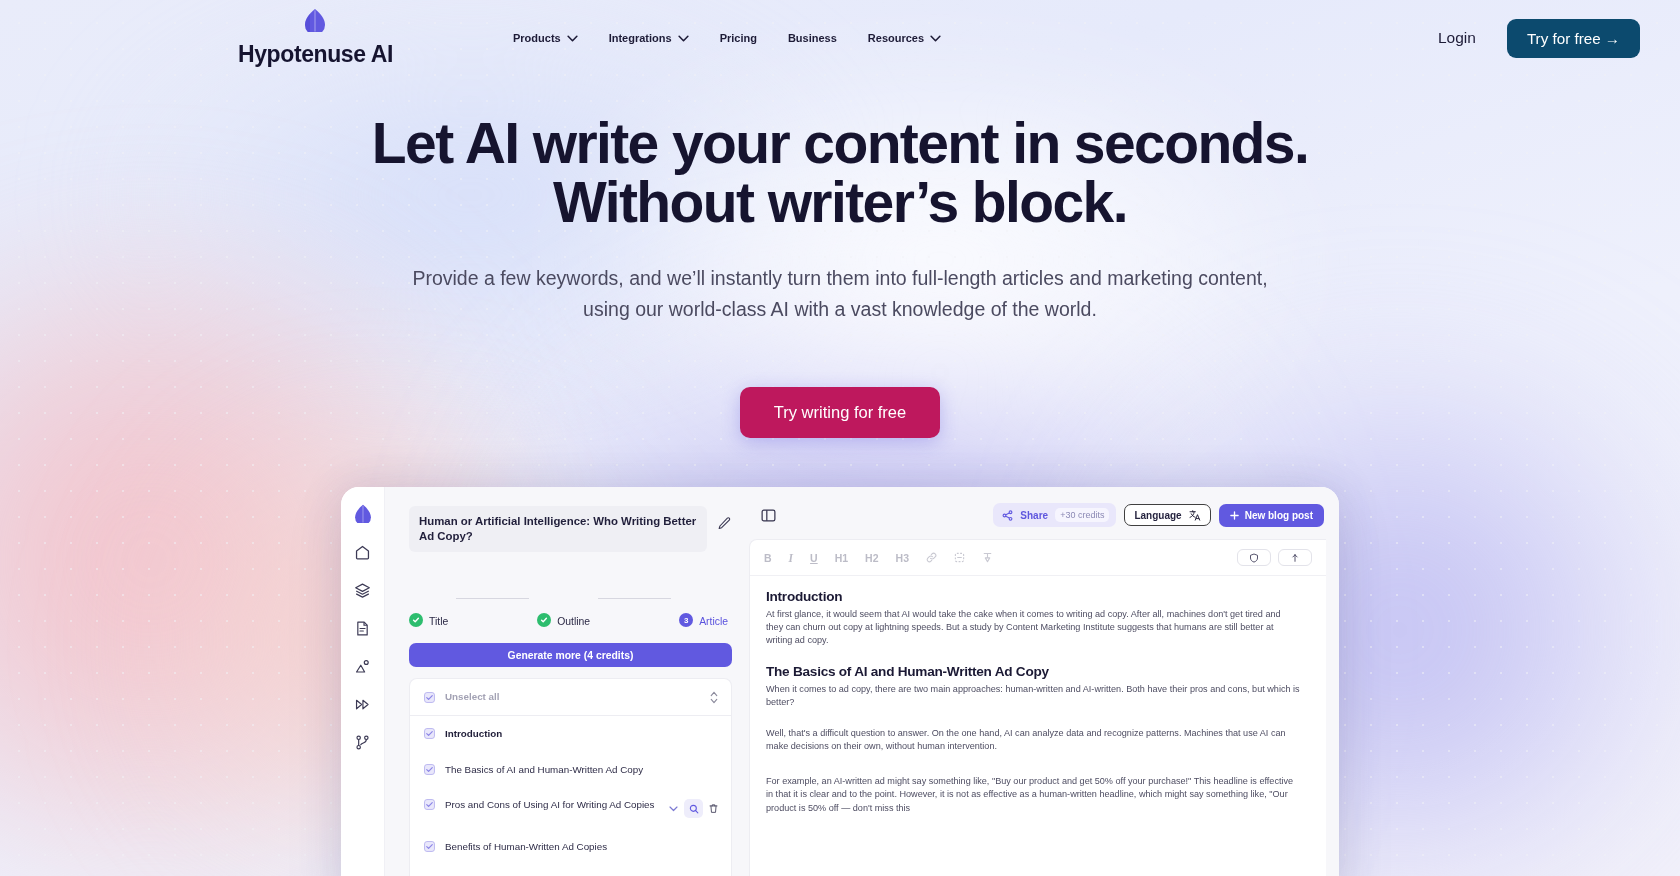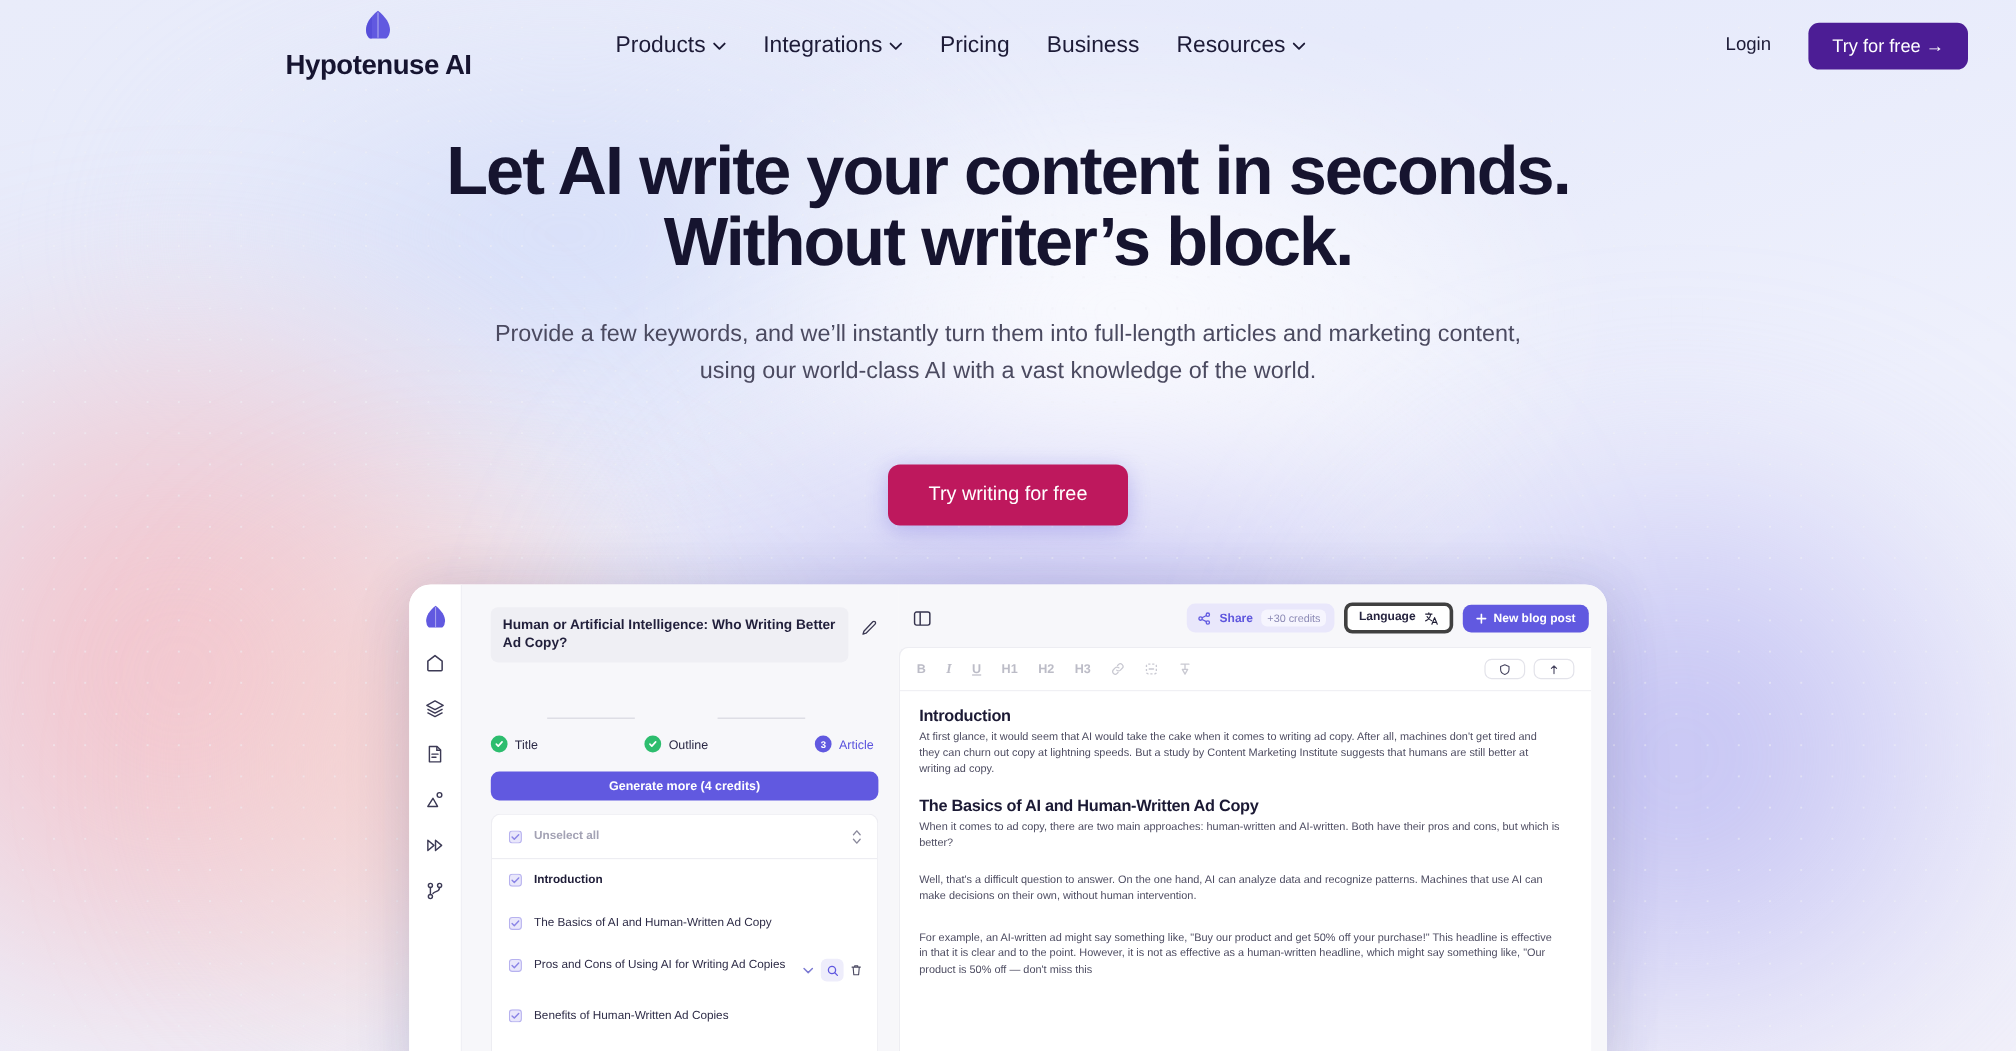--- a/index.html
+++ b/index.html
@@ -83,33 +83,33 @@
   .brand-name {
     font-size: 23px; font-weight: 700; letter-spacing: -0.4px;
     color: #161430;
   }
   .nav-links {
     display: flex; align-items: center; gap: 31px;
     margin-left: 120px;
   }
   .nav-link {
     display: flex; align-items: center; gap: 6px;
-    font-size: 19px; color: #1d1b37; font-weight: 400;
+    font-size: 11px; color: #1d1b37; font-weight: 700;
     cursor: pointer; white-space: nowrap;
   }
   .chev {
     width: 11px; height: 7px; display:block; flex:none;
   }
   .nav-right {
     margin-left: auto;
     display: flex; align-items: center; gap: 31px;
   }
   .login-link { font-size: 15.5px; color: #1d1b37; font-weight: 500; cursor: pointer; }
   .cta-btn {
-    background: #4c1d95;
+    background: #0c4a6e;
     color: #fff;
     border: none;
     border-radius: 9px;
     padding: 11px 20px;
     font-size: 15.2px; font-weight: 500;
     font-family: inherit;
     cursor: pointer;
     white-space: nowrap;
   }
 
@@ -267,22 +267,22 @@
     padding: 5px 7px 5px 9px;
   }
   .share-ico { width: 11px; height: 11px; color:#6159e0; }
   .share-txt { font-size: 10px; font-weight: 600; color: #5f57de; }
   .credits-chip {
     background: #f6f5fe; border-radius: 5px;
     padding: 2px 5px;
     font-size: 9px; color: #8c8ab5; font-weight: 500;
   }
   .lang-btn {
-    display: flex; align-items: flex-start; gap: 7px;
-    background: #fff; border: 3px solid #404040;
+    display: flex; align-items: flex-end; gap: 7px;
+    background: #fff; border: 1px solid #404040;
     border-radius: 7px; padding: 4px 9px;
     font-size: 10px; font-weight: 600; color: #26243f;
   }
   .lang-ico { width: 12px; height: 12px; color:#1f1d35; }
   .newpost-btn {
     display: flex; align-items: center; gap: 6px;
     background: #6159e0; color: #fff;
     border: none; border-radius: 7px;
     padding: 6px 11px;
     font-size: 10px; font-weight: 600;

